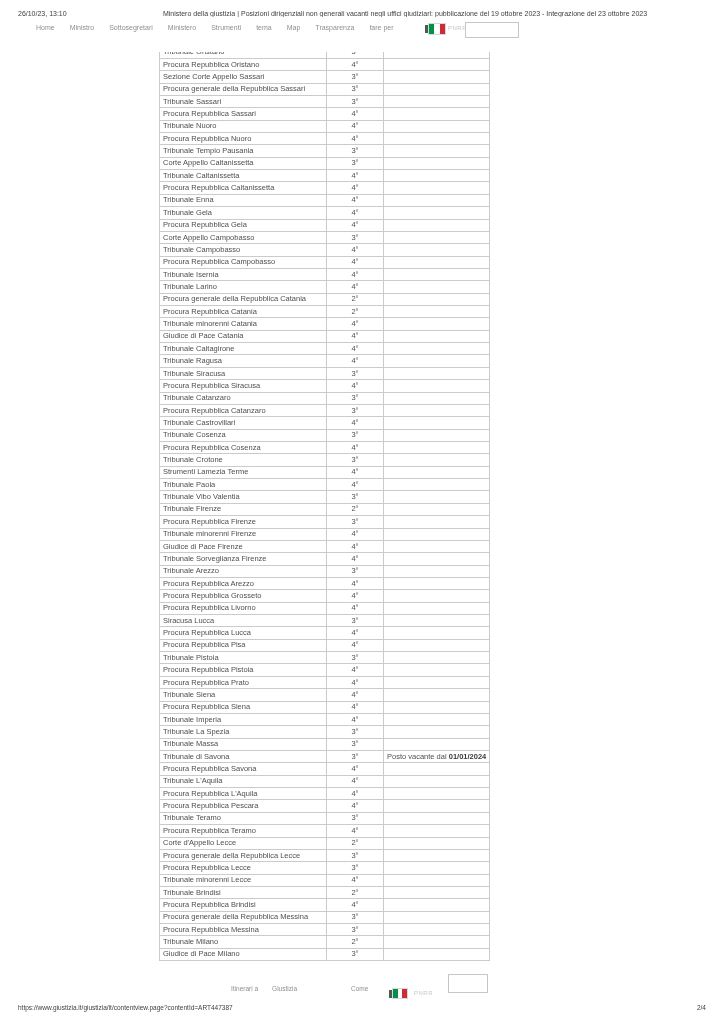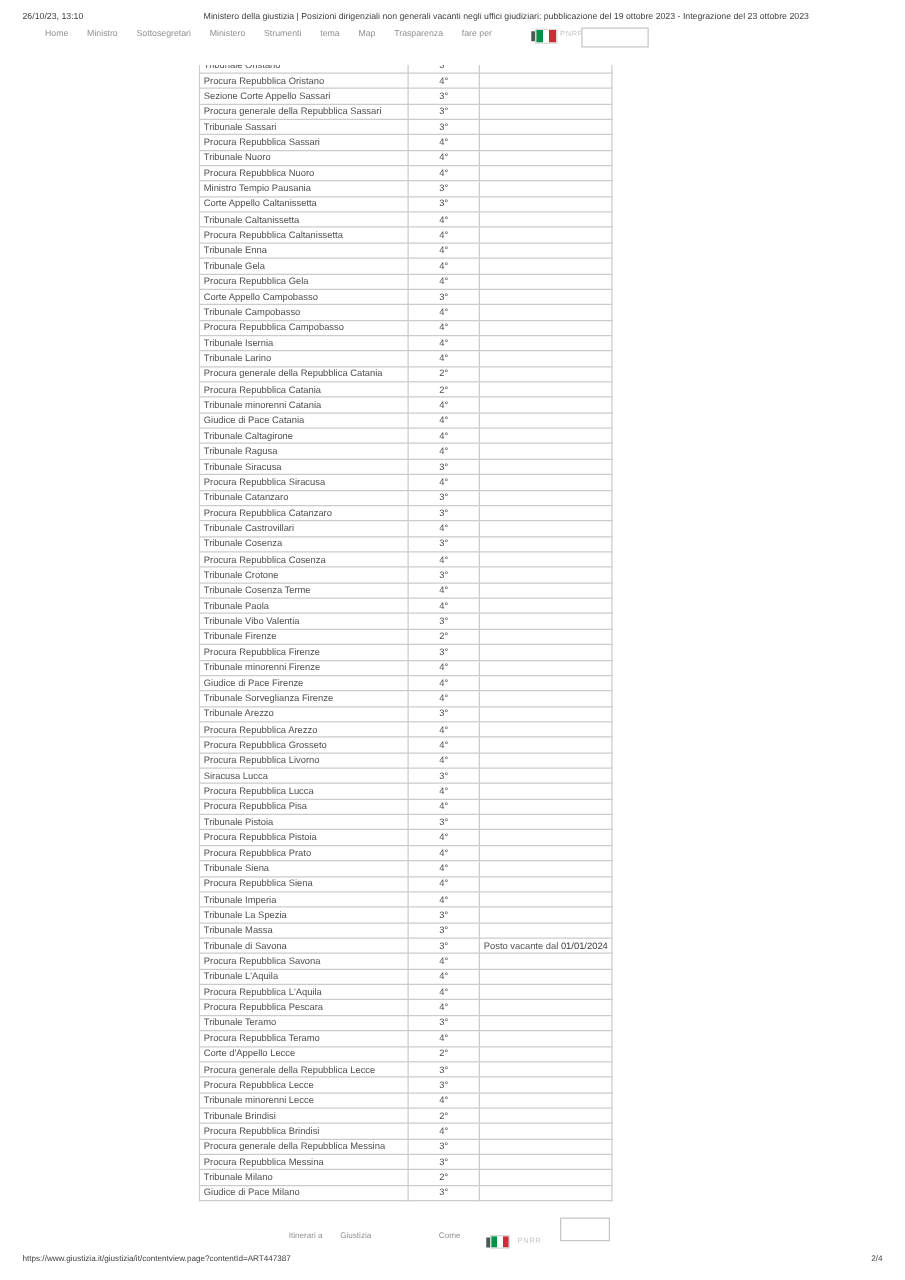--- a/index.html
+++ b/index.html
@@ -25,21 +25,21 @@
   .nav-search{left:465px;top:22px;width:52px;height:14px;}
 
   
   .table-wrap{position:absolute;left:159px;top:52px;width:333px;height:941px;overflow:hidden;}
   table{border-collapse:collapse;table-layout:fixed;width:330px;margin-top:-6.5px;}
   col.c-office{width:167px;} col.c-band{width:57px;} col.c-note{width:106px;}
   td{border:1px solid #cbcbcb;height:12.37px;box-sizing:border-box;
      font-size:7.5px;line-height:10px;color:#4f4f51;vertical-align:middle;
      padding:0 2px 0 3px;white-space:nowrap;overflow:hidden;}
   td.band{text-align:center;padding:0;}
-  td.note b{font-weight:normal;color:#3b3b3d;}
+  td.note b{font-weight:bold;color:#3b3b3d;}
 
   
   .footer-items{position:absolute;left:231px;top:985px;font-size:6.5px;color:#8f8f91;white-space:nowrap;}
   .footer-items span{margin-right:14px;cursor:pointer;}
   .footer-items span:last-child{margin-left:40px;}
   .footer-flag{left:392px;top:988px;width:14px;height:9px;}
   .footer-pnrr{left:414px;top:990px;}
   .footer-box{left:448px;top:974px;width:38px;height:17px;}
 
   
@@ -109,21 +109,21 @@
           <td>Tribunale Nuoro</td>
           <td class="band">4°</td>
           <td class="note"></td>
         </tr>
         <tr>
           <td>Procura Repubblica Nuoro</td>
           <td class="band">4°</td>
           <td class="note"></td>
         </tr>
         <tr>
-          <td>Ministro Tempio Pausania</td>
+          <td>Tribunale Tempio Pausania</td>
           <td class="band">3°</td>
           <td class="note"></td>
         </tr>
         <tr>
           <td>Corte Appello Caltanissetta</td>
           <td class="band">3°</td>
           <td class="note"></td>
         </tr>
         <tr>
           <td>Tribunale Caltanissetta</td>
@@ -239,21 +239,21 @@
           <td>Procura Repubblica Cosenza</td>
           <td class="band">4°</td>
           <td class="note"></td>
         </tr>
         <tr>
           <td>Tribunale Crotone</td>
           <td class="band">3°</td>
           <td class="note"></td>
         </tr>
         <tr>
-          <td>Tribunale Cosenza Terme</td>
+          <td>Strumenti Lamezia Terme</td>
           <td class="band">4°</td>
           <td class="note"></td>
         </tr>
         <tr>
           <td>Tribunale Paola</td>
           <td class="band">4°</td>
           <td class="note"></td>
         </tr>
         <tr>
           <td>Tribunale Vibo Valentia</td>

